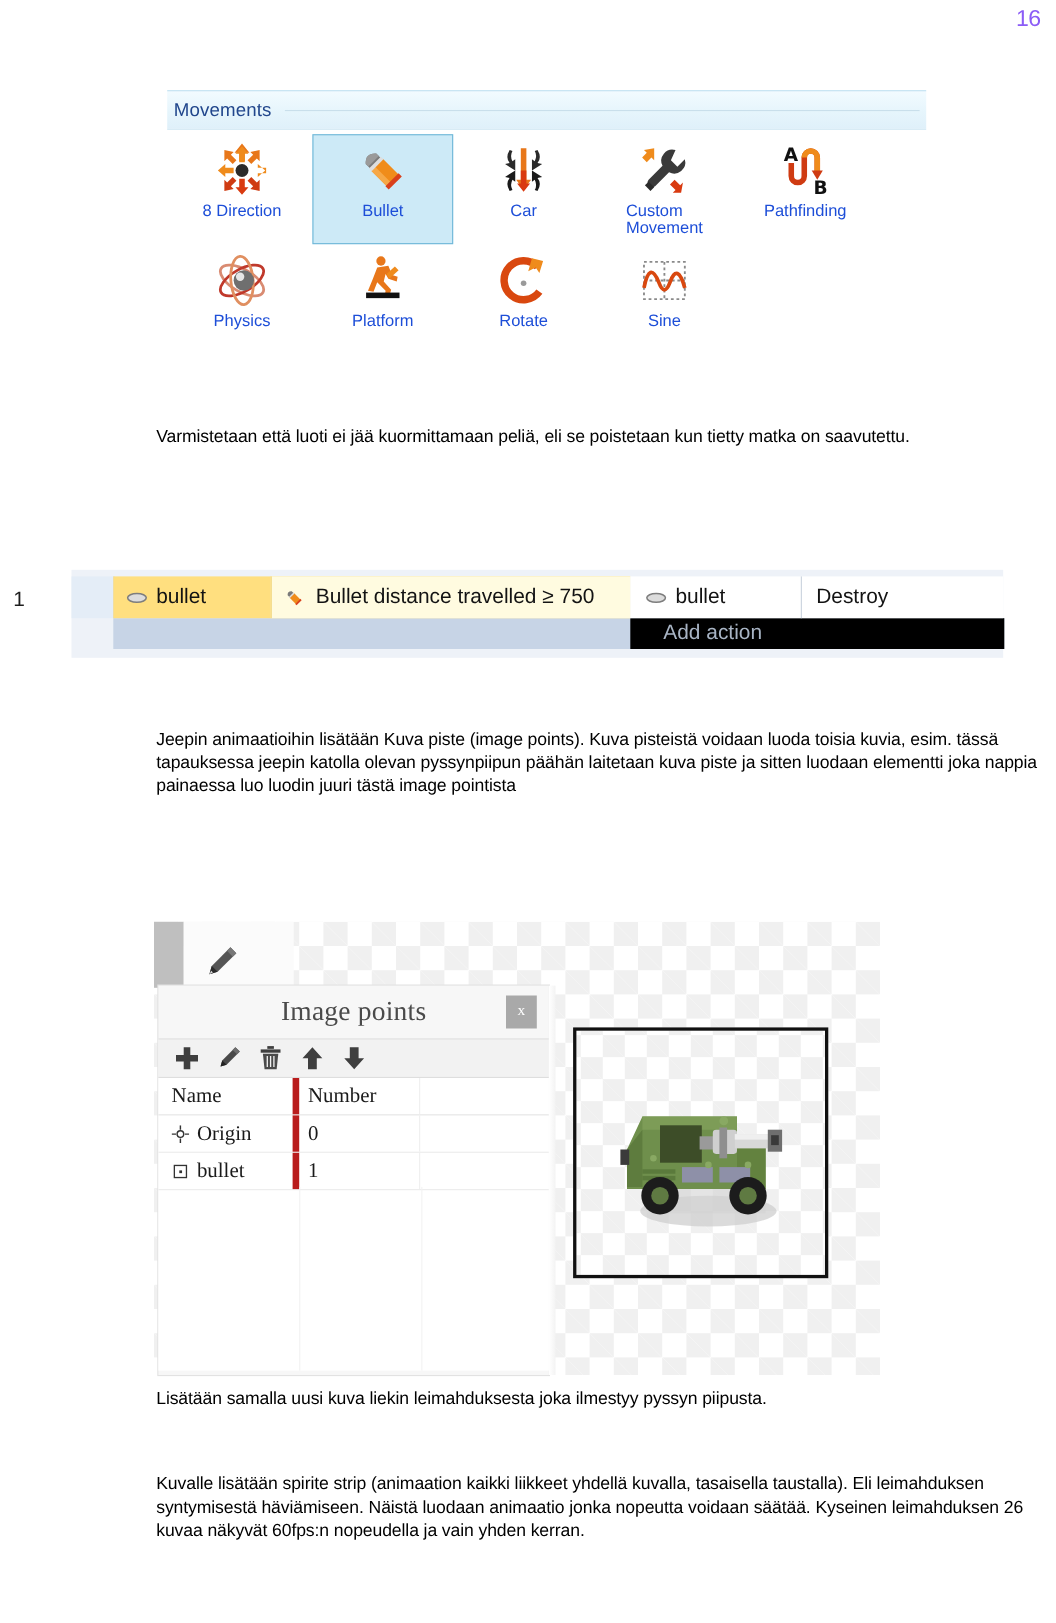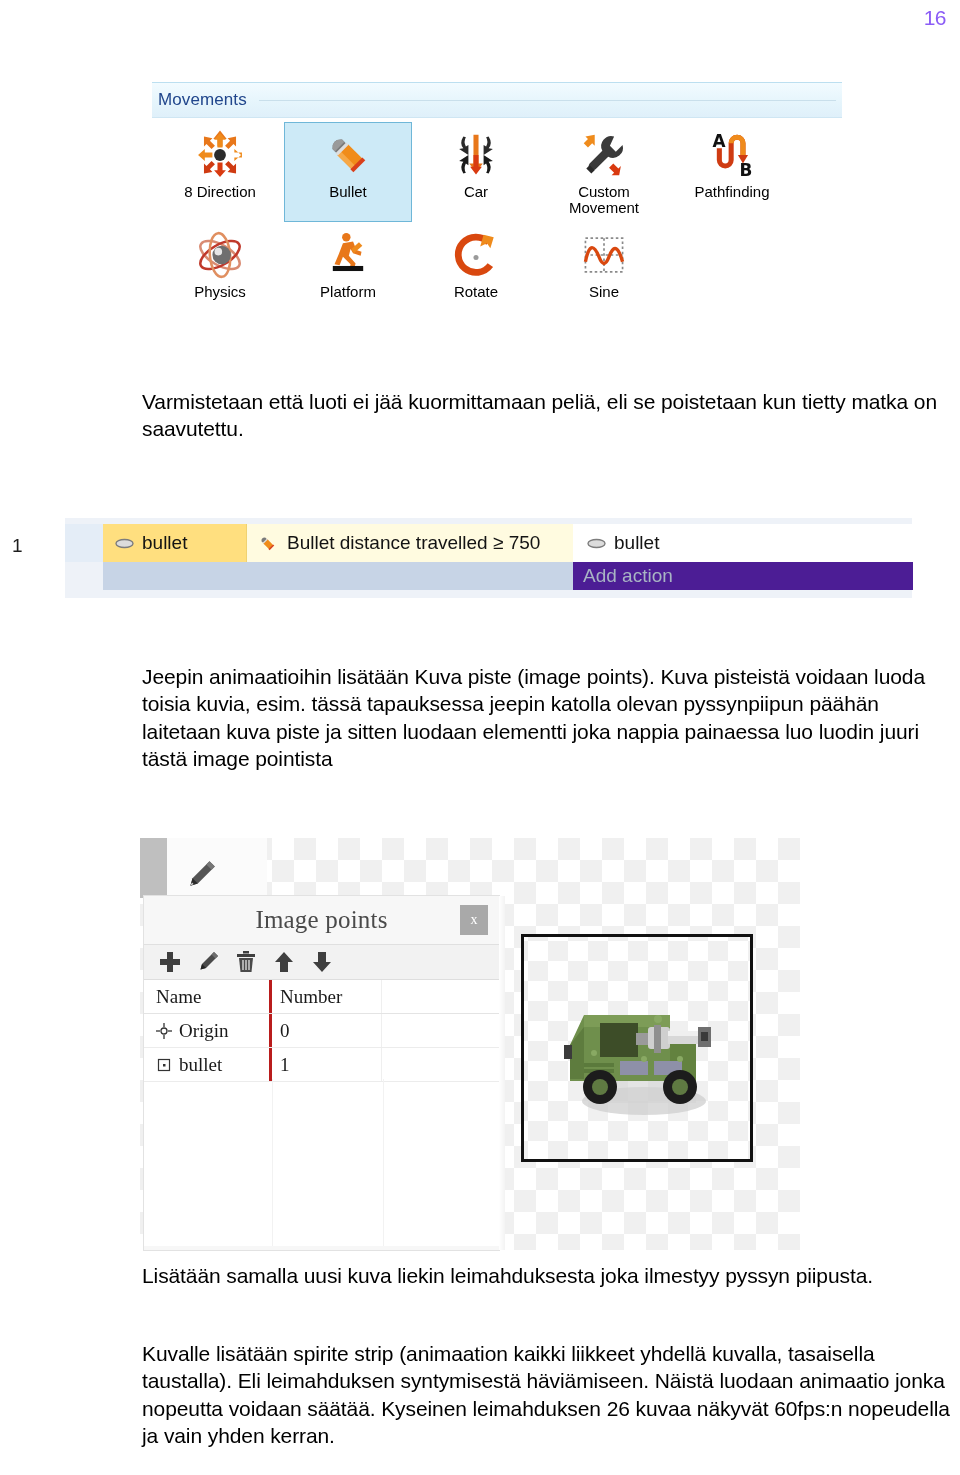--- a/index.html
+++ b/index.html
@@ -78,31 +78,30 @@
     border: 1px solid #6fb7d8;
     padding-top: 5px;
   }
   .mv-icon {
     width: 54px;
     height: 54px;
     display: block;
   }
   .mv-label {
     font-size: 15px;
-    color: #000000;
-    text-align: center;
+    color: #1d4ed8;
     line-height: 1.08;
     margin-top: 2px;
     max-width: 120px;
   }
 
   
   .para {
     position: absolute;
-    font-size: 21px;
+    font-size: 16px;
     line-height: 1.30;
     color: #000;
     letter-spacing: -0.1px;
   }
   #para-1 { left: 142px; top: 388px; width: 800px; }
   #para-2 { left: 142px; top: 663px; width: 818px; }
   #para-3 { left: 142px; top: 1262px; width: 800px; }
   #para-4 { left: 142px; top: 1340px; width: 812px; }
 
   
@@ -203,24 +202,24 @@
     width: 810px;
     height: 28px;
     background: #c7d4e6;
   }
   .es-addrow-right {
     position: absolute;
     left: 573px;
     top: 52px;
     width: 340px;
     height: 28px;
-    background: #4c1d95;
-    display: flex;
-    align-items: center;
-    padding-left: 10px;
+    background: #000000;
+    display: flex;
+    align-items: center;
+    padding-left: 30px;
     box-sizing: border-box;
   }
   .es-add-label {
     font-size: 19px;
     color: #a8b4c4;
     white-space: nowrap;
   }
 
   
   .imgpoints-shot {
@@ -314,21 +313,21 @@
   .ip-col-name {
     width: 128px;
     padding-left: 12px;
     box-sizing: border-box;
     font-size: 19px;
     color: #1a1a1a;
     display: flex;
     align-items: center;
     gap: 7px;
     height: 100%;
-    border-right: 3px solid #b91c1c;
+    border-right: 6px solid #b91c1c;
   }
   .ip-col-num {
     width: 110px;
     padding-left: 8px;
     box-sizing: border-box;
     font-size: 19px;
     color: #1a1a1a;
     height: 100%;
     display: flex;
     align-items: center;
@@ -536,20 +535,23 @@
     </div>
   </div>
 
   <div class="es-actrow">
     <div class="es-act-obj">
       <svg width="19" height="13" viewBox="0 0 19 13">
         <ellipse cx="9.5" cy="6.5" rx="8.5" ry="4" fill="#dcdcdc" stroke="#7d7d7d" stroke-width="1.4"></ellipse>
       </svg>
       <span class="es-label">bullet</span>
     </div>
+    <div class="es-act-text">
+      <span class="es-label">Destroy</span>
+    </div>
   </div>
 </div>
 
 <div class="para" id="para-2">Jeepin animaatioihin lisätään Kuva piste (image points). Kuva pisteistä voidaan luoda toisia kuvia, esim. tässä tapauksessa jeepin katolla olevan pyssynpiipun päähän laitetaan kuva piste ja sitten luodaan elementti joka nappia painaessa luo luodin juuri tästä image pointista</div>
 
 <div class="imgpoints-shot">
   <div class="ip-checker"></div>
   <div class="ip-topbar-grey"></div>
   <div class="ip-topbar-white"></div>
 

